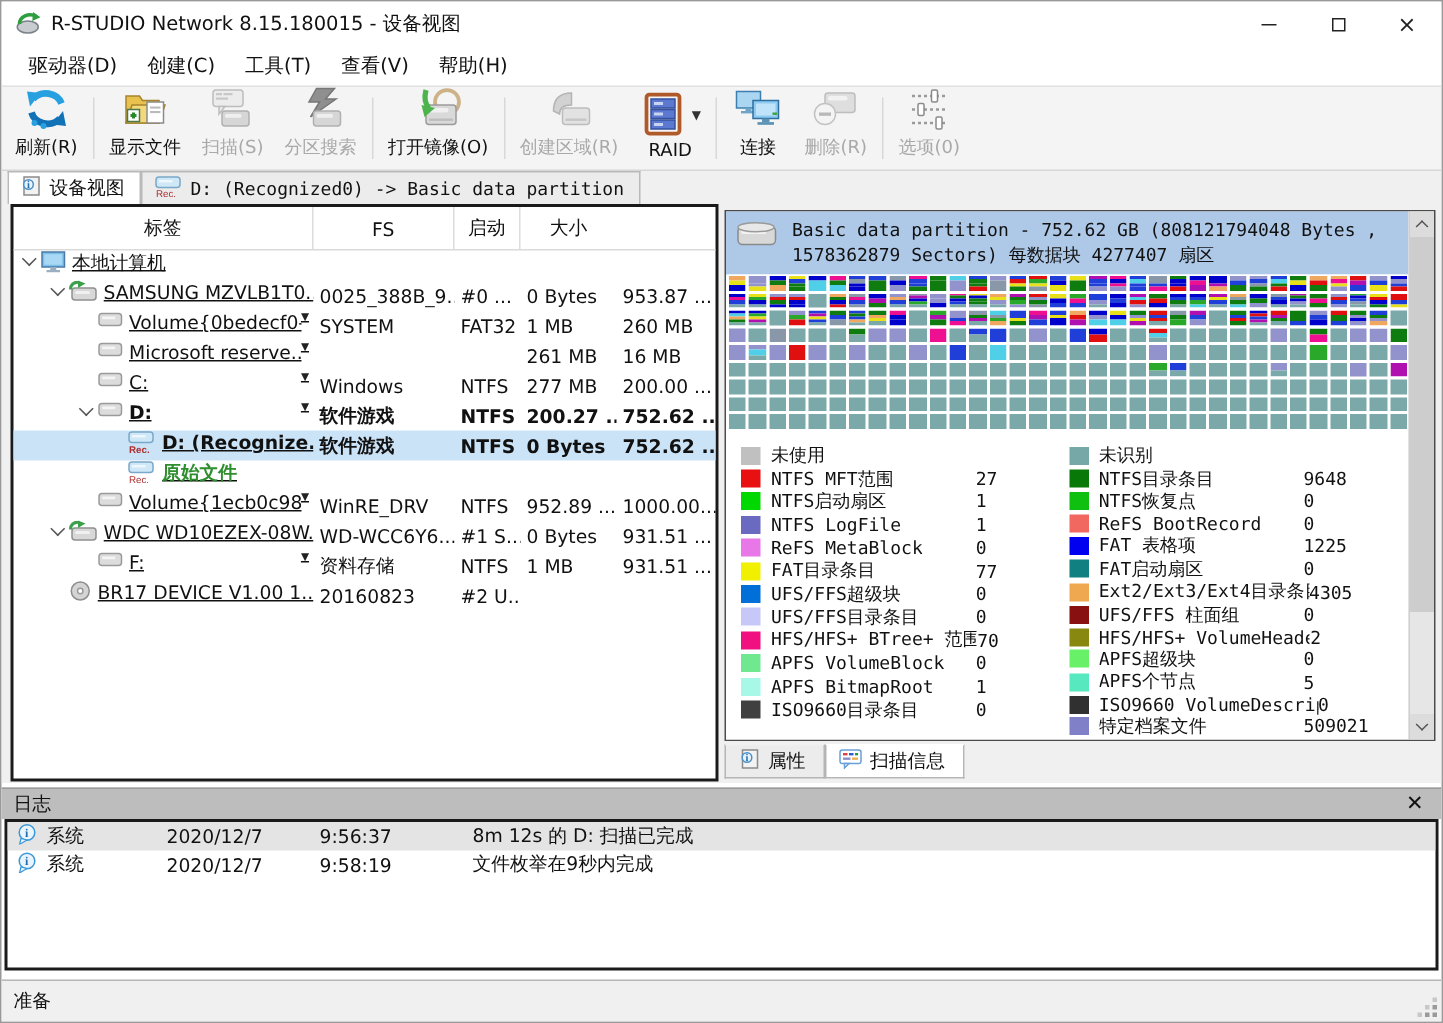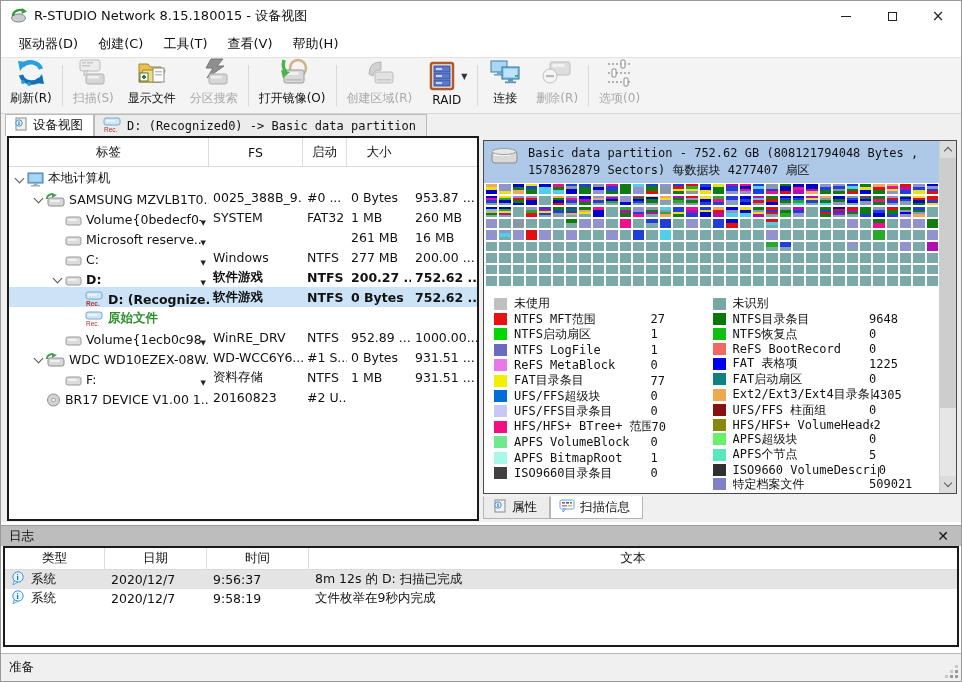--- a/index.html
+++ b/index.html
@@ -44,21 +44,21 @@
   .dev-header { display:grid; grid-template-columns:200px 94px 44px 64px 1fr; height:29px; border-bottom:1px solid #dadada; }
   .dev-header .hcell { display:flex; align-items:center; justify-content:center; border-right:1px solid #dcdcdc; font-size:12.5px; position:relative; }
   .dev-header .hcell:last-child { border-right:none; }
   .sortmark { position:absolute; top:1px; left:50%; width:6px; height:6px; }
   .sortmark:before { content:""; position:absolute; left:0; top:2px; width:5px; height:5px; border-left:1.4px solid #808080; border-top:1.4px solid #808080; transform:rotate(45deg); }
   .dev-row { display:grid; grid-template-columns:200px 94px 44px 64px 1fr; height:20px; align-items:center; font-size:12.5px; }
   .dev-row.selected { background:#cbe3f7; }
   .dev-row.bold { font-weight:bold; }
   .dev-row.green .name-text { color:#2f8f2f; font-weight:bold; }
   .dev-row .cell { padding:0 4px; white-space:nowrap; overflow:hidden; }
-  .name-cell { display:flex; align-items:flex-end; height:20px; overflow:hidden; }
+  .name-cell { display:flex; align-items:flex-start; height:20px; overflow:hidden;text-decoration:underline; }
   .chev-box { width:14px; height:14px; flex:0 0 14px; position:relative; }
   .chev-box.open:before { content:""; position:absolute; left:3px; top:2px; width:6px; height:6px; border-left:1.5px solid #555; border-bottom:1.5px solid #555; transform:rotate(-45deg); }
   .tree-icon { flex:0 0 auto; margin-right:4px; display:flex; align-items:center; }
   .name-text { white-space:nowrap; overflow:hidden; }
   .row-arrow { margin-left:auto; font-size:7px; color:#222; padding-right:3px; }
 
   
   .right-box { position:absolute; left:482px; top:4px; width:474px; height:354px; background:#fff; border:1px solid #4a4a4a; }
   .part-header { position:absolute; left:0; top:0; right:17px; height:42px; background:#aec8e8; display:flex; align-items:flex-start; gap:8px; padding:4px 6px; }
   .part-header .ph-text { font-family:"DejaVu Sans Mono","Liberation Mono",monospace; font-size:12px; line-height:1.45; }
@@ -146,48 +146,48 @@
             <polygon points="3,3 12,4 5,13" fill="#27a0e0"></polygon>
             <path d="M6 17 A11 10 0 0 0 25 21" stroke="#1272b8" stroke-width="4.5" fill="none"></path>
             <polygon points="29,26 20,25 27,16" fill="#1272b8"></polygon>
             <circle cx="8" cy="24" r="2" fill="#27a0e0"></circle>
             <circle cx="14" cy="26" r="2" fill="#27a0e0"></circle>
           </svg>
         </div>
         <div class="tlabel">刷新(R)</div>
       </div>
       <div class="tsep"></div>
-      <div class="tbtn disabled">
-        <div class="ticon">
-          <svg width="34" height="30" viewBox="0 0 34 30">
-            <rect x="4" y="2" width="20" height="11" rx="2" fill="#ececec" stroke="#bdbdbd"></rect>
-            <rect x="6" y="4" width="4" height="1.5" fill="#c8c8c8"></rect>
-            <rect x="11" y="4" width="6" height="1.5" fill="#c8c8c8"></rect>
-            <rect x="6" y="7" width="8" height="1.5" fill="#c8c8c8"></rect>
-            <polygon points="8,13 8,18 12,13" fill="#ececec" stroke="#bdbdbd"></polygon>
-            <rect x="10" y="16" width="18" height="10" rx="2" fill="#d6d6d6" stroke="#b0b0b0"></rect>
-            <rect x="12" y="18" width="11" height="2.5" rx="1" fill="#efefef"></rect>
-          </svg>
-        </div>
-        <div class="tlabel">扫描(S)</div>
-      </div>
       <div class="tbtn">
         <div class="ticon">
           <svg width="34" height="30" viewBox="0 0 34 30">
             <polygon points="4,6 13,6 15,9 26,9 26,24 4,24" fill="#e9c14e" stroke="#a5842c"></polygon>
             <polygon points="4,24 8,12 30,12 26,24" fill="#f3d87c" stroke="#a5842c"></polygon>
             <rect x="18" y="10" width="11" height="14" fill="#fff" stroke="#8a8a8a"></rect>
             <rect x="20" y="13" width="7" height="1.4" fill="#bbb"></rect>
             <rect x="20" y="16" width="7" height="1.4" fill="#bbb"></rect>
             <rect x="5" y="15" width="8" height="8" fill="#fff" stroke="#4a7a4a"></rect>
             <rect x="8" y="17" width="2" height="4" fill="#2a8a2a"></rect>
             <rect x="7" y="18" width="4" height="2" fill="#2a8a2a"></rect>
           </svg>
         </div>
         <div class="tlabel">显示文件</div>
+      </div>
+      <div class="tbtn disabled">
+        <div class="ticon">
+          <svg width="34" height="30" viewBox="0 0 34 30">
+            <rect x="4" y="2" width="20" height="11" rx="2" fill="#ececec" stroke="#bdbdbd"></rect>
+            <rect x="6" y="4" width="4" height="1.5" fill="#c8c8c8"></rect>
+            <rect x="11" y="4" width="6" height="1.5" fill="#c8c8c8"></rect>
+            <rect x="6" y="7" width="8" height="1.5" fill="#c8c8c8"></rect>
+            <polygon points="8,13 8,18 12,13" fill="#ececec" stroke="#bdbdbd"></polygon>
+            <rect x="10" y="16" width="18" height="10" rx="2" fill="#d6d6d6" stroke="#b0b0b0"></rect>
+            <rect x="12" y="18" width="11" height="2.5" rx="1" fill="#efefef"></rect>
+          </svg>
+        </div>
+        <div class="tlabel">扫描(S)</div>
       </div>
       <div class="tbtn disabled">
         <div class="ticon">
           <svg width="34" height="30" viewBox="0 0 34 30">
             <polygon points="14,1 26,1 20,8 27,8 10,20 16,10 9,10" fill="#8f8f8f" stroke="#777"></polygon>
             <rect x="12" y="16" width="18" height="10" rx="2" fill="#d6d6d6" stroke="#b0b0b0"></rect>
             <rect x="14" y="18" width="11" height="2.5" rx="1" fill="#efefef"></rect>
           </svg>
         </div>
         <div class="tlabel">分区搜索</div>
@@ -1507,26 +1507,20 @@
       </div>
     </div>
   </div>
 
   <div class="log-panel">
     <div class="log-title">
       <span>日志</span>
       <span class="log-close">✕</span>
     </div>
     <div class="log-table">
-      <div class="log-header" id="logHeader">
-          <div class="hcell">类型</div>
-          <div class="hcell">日期</div>
-          <div class="hcell">时间</div>
-          <div class="hcell">文本</div>
-        </div>
       <div id="logRows">
           <div class="log-row shaded">
             <div class="cell">
               <span><svg width="15" height="14" viewBox="0 0 15 14">
                   <circle cx="7" cy="6" r="5.2" fill="#eaf4fc" stroke="#3a98d8"></circle>
                   <polygon points="3,10 2,14 7,11" fill="#eaf4fc" stroke="#3a98d8" stroke-width="0.8"></polygon>
                   <text x="5.6" y="8.8" font-size="8" fill="#1f6fb0" font-family="serif" font-weight="bold">i</text>
                 </svg></span>
               <span>系统</span>
             </div>

